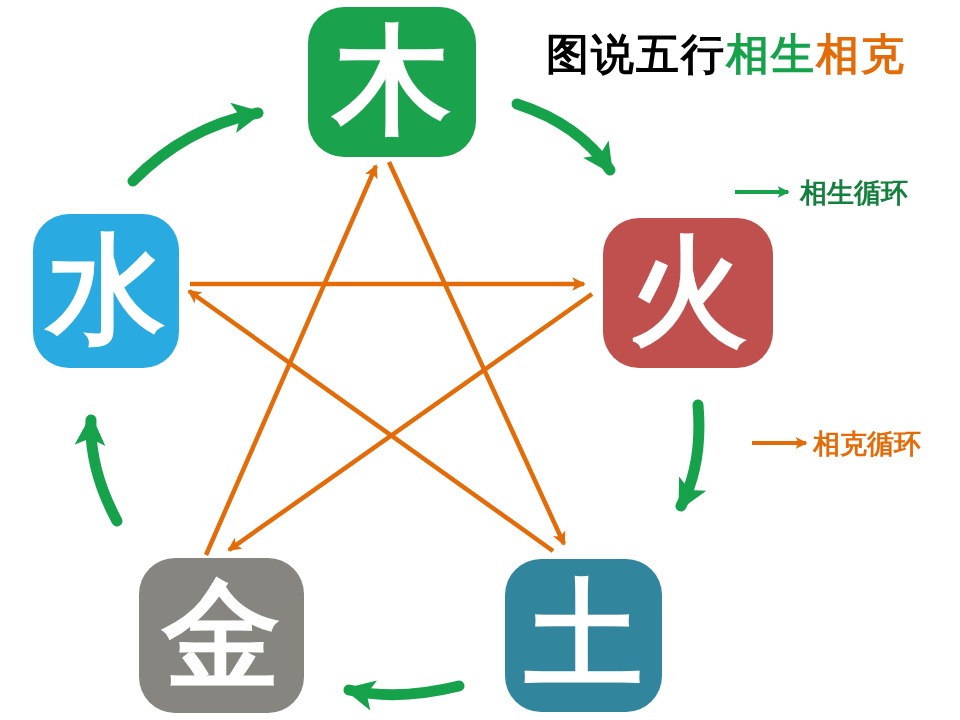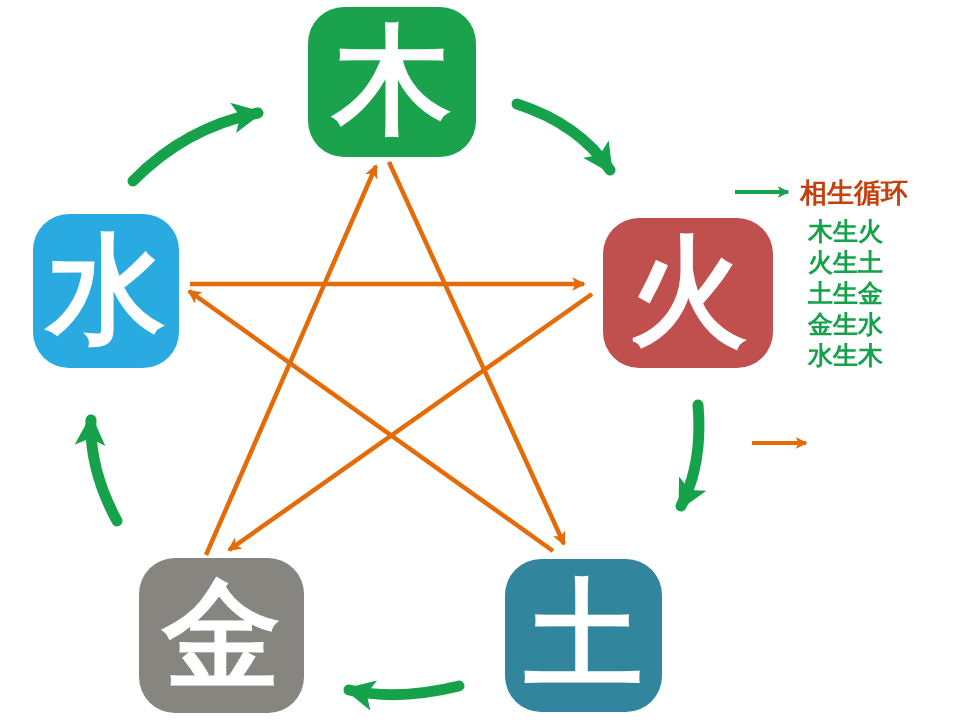--- a/index.html
+++ b/index.html
@@ -71,24 +71,21 @@
   <div class="el-box el-earth" style="background-color: rgb(49, 133, 156);">
     <span class="el-char">土</span>
   </div>
   <div class="el-box el-metal" style="background-color: rgb(135, 133, 127);">
     <span class="el-char">金</span>
   </div>
   <div class="el-box el-water" style="background-color: rgb(41, 171, 226);">
     <span class="el-char">水</span>
   </div>
 
-
-  <div class="legend-title sheng" style="color: #c2410c;">相生循环</div>
-  <div class="legend-list sheng" style="color: rgb(21, 162, 74);">
-    <div>木生火</div>
-    <div>火生土</div>
-    <div>土生金</div>
-    <div>金生水</div>
-    <div>水生木</div>
+  <div class="title">
+    <span style="color: rgb(0, 0, 0);">图说五行</span><span style="color: rgb(21, 162, 74);">相生</span><span style="color: rgb(227, 108, 9);">相克</span>
   </div>
 
+  <div class="legend-title sheng" style="color: #15803d;">相生循环</div>
+
+  <div class="legend-title ke" style="color: rgb(227, 108, 9);">相克循环</div>
 
 </div>
 
 </body></html>

